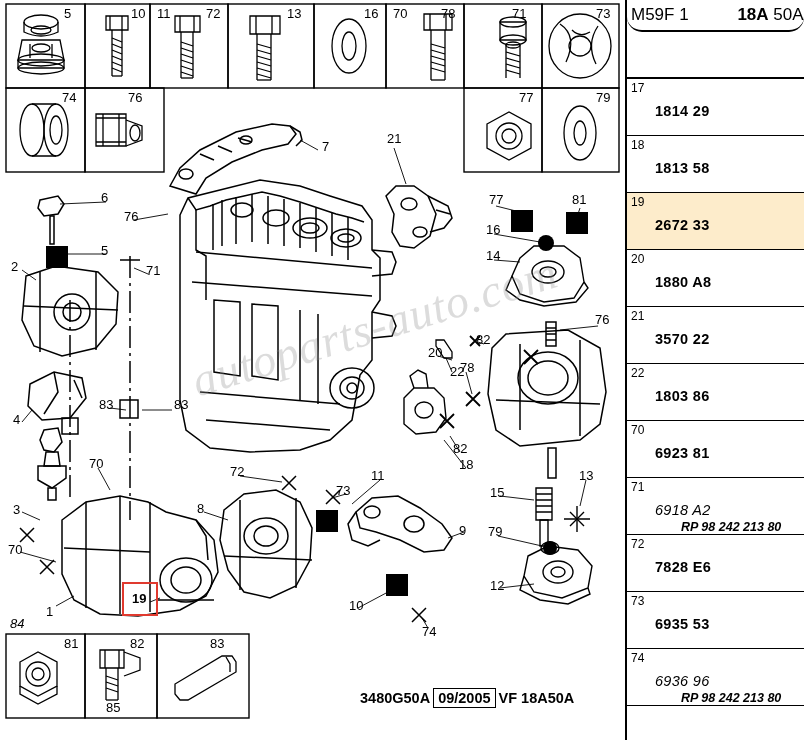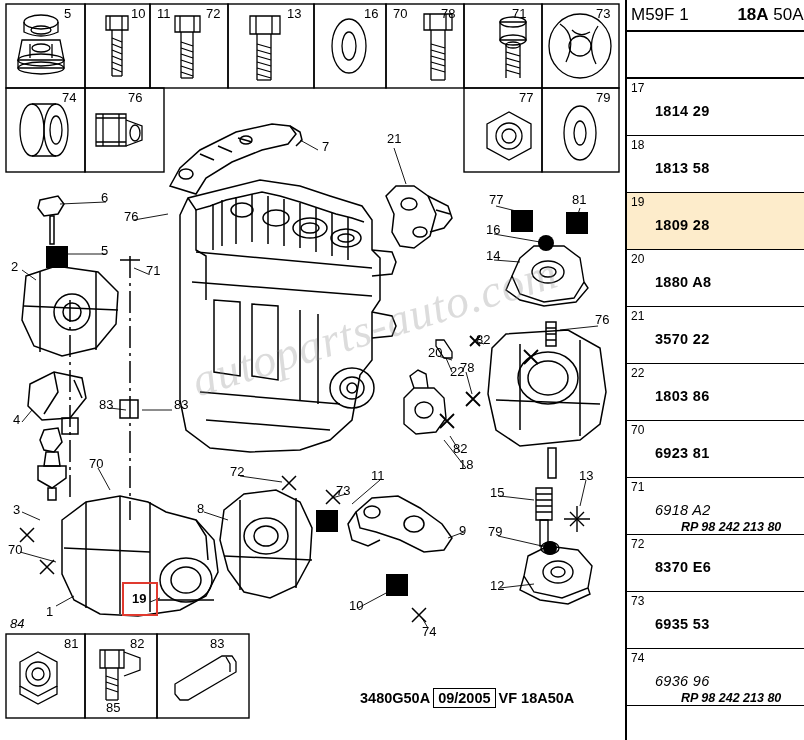--- a/index.html
+++ b/index.html
@@ -20,20 +20,21 @@
     border-left:2px solid #000;
     box-sizing:border-box;
   }
   .pt-header{
     height:30px;
     border-bottom:2px solid #000;
     display:flex;align-items:center;
     padding-left:4px;
     font-size:17px;
     white-space:nowrap;
+    border-radius:15px;
   }
   .pt-header .b{font-weight:bold;margin-left:44px;}
   .pt-gap{height:45px;border-bottom:2px solid #000;}
   .pt-row{
     position:relative;
     border-bottom:1px solid #000;
     box-sizing:border-box;
     height:57px;
     padding:0;
   }
@@ -559,21 +560,21 @@
     <div class="pt-row">
       <span class="num">17</span>
       <span class="ref">1814 29</span>
     </div>
     <div class="pt-row">
       <span class="num">18</span>
       <span class="ref">1813 58</span>
     </div>
     <div class="pt-row hl">
       <span class="num">19</span>
-      <span class="ref">1809 28</span>
+      <span class="ref">2672 33</span>
     </div>
     <div class="pt-row">
       <span class="num">20</span>
       <span class="ref">1880 A8</span>
     </div>
     <div class="pt-row">
       <span class="num">21</span>
       <span class="ref">3570 22</span>
     </div>
     <div class="pt-row">
@@ -584,21 +585,21 @@
       <span class="num">70</span>
       <span class="ref">6923 81</span>
     </div>
     <div class="pt-row">
       <span class="num">71</span>
       <span class="ref ital">6918 A2</span>
       <span class="sub">RP 98 242 213 80</span>
     </div>
     <div class="pt-row">
       <span class="num">72</span>
-      <span class="ref">8370 E6</span>
+      <span class="ref">7828 E6</span>
     </div>
     <div class="pt-row">
       <span class="num">73</span>
       <span class="ref">6935 53</span>
     </div>
     <div class="pt-row">
       <span class="num">74</span>
       <span class="ref ital">6936 96</span>
       <span class="sub">RP 98 242 213 80</span>
     </div>

